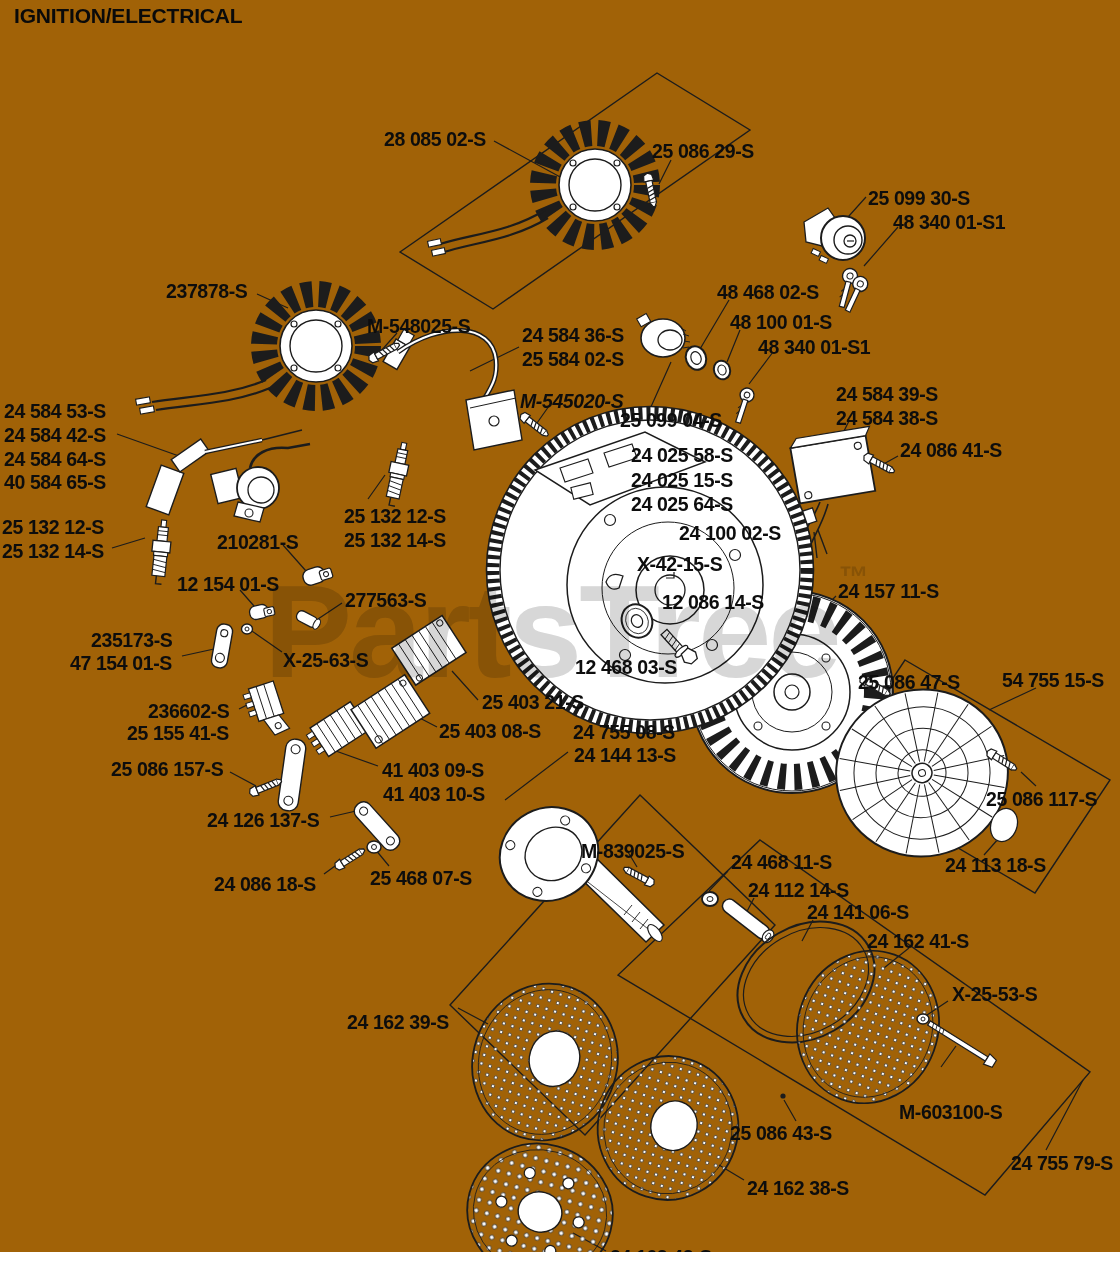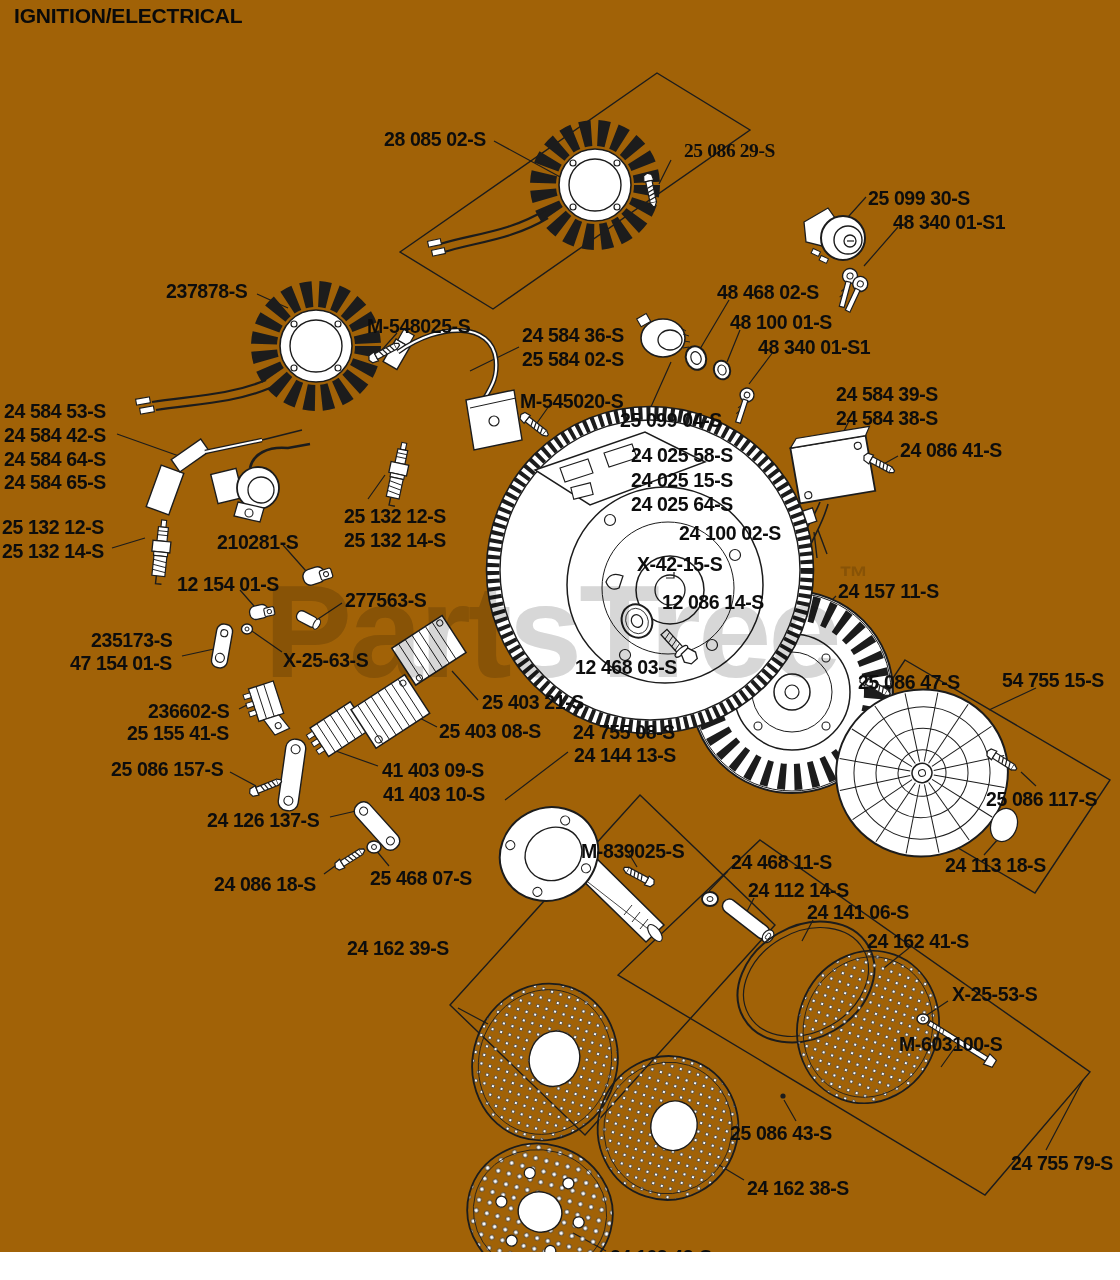--- a/index.html
+++ b/index.html
@@ -410,39 +410,39 @@
         <circle r="2" stroke-width="1"></circle>
     </g>
 
     <circle cx="783" cy="1096" r="2.6" fill="#1c1c1c"></circle>
   </svg>
 
   <div class="watermark"><span>PartsTree</span><sup>™</sup></div>
 
   <div class="labels-layer">
       <div class="plabel" style="left: 384px; top: 129px;">28 085 02-S</div>
-      <div class="plabel" style="left: 684px; top: 141px; font-family: Liberation Serif, serif;">25 086 29-S</div>
+      <div class="plabel" style="left: 652px; top: 141px;">25 086 29-S</div>
       <div class="plabel" style="left: 868px; top: 188px;">25 099 30-S</div>
       <div class="plabel" style="left: 893px; top: 212px;">48 340 01-S1</div>
       <div class="plabel" style="left: 166px; top: 281px;">237878-S</div>
       <div class="plabel" style="left: 367px; top: 316px;">M-548025-S</div>
       <div class="plabel" style="left: 522px; top: 325px;">24 584 36-S</div>
       <div class="plabel" style="left: 522px; top: 349px;">25 584 02-S</div>
       <div class="plabel" style="left: 717px; top: 282px;">48 468 02-S</div>
       <div class="plabel" style="left: 730px; top: 312px;">48 100 01-S</div>
       <div class="plabel" style="left: 758px; top: 337px;">48 340 01-S1</div>
-      <div class="plabel" style="left: 520px; top: 391px;">M-545020-S</div>
+      <div class="plabel" style="left: 520px; top: 391px; font-style: italic;">M-545020-S</div>
       <div class="plabel" style="left: 620px; top: 410px;">25 099 04-S</div>
       <div class="plabel" style="left: 836px; top: 384px;">24 584 39-S</div>
       <div class="plabel" style="left: 836px; top: 408px;">24 584 38-S</div>
       <div class="plabel" style="left: 900px; top: 440px;">24 086 41-S</div>
       <div class="plabel" style="left: 4px; top: 401px;">24 584 53-S</div>
       <div class="plabel" style="left: 4px; top: 425px;">24 584 42-S</div>
       <div class="plabel" style="left: 4px; top: 449px;">24 584 64-S</div>
-      <div class="plabel" style="left: 4px; top: 472px;">24 584 65-S</div>
+      <div class="plabel" style="left: 4px; top: 472px;">40 584 65-S</div>
       <div class="plabel" style="left: 631px; top: 445px;">24 025 58-S</div>
       <div class="plabel" style="left: 631px; top: 470px;">24 025 15-S</div>
       <div class="plabel" style="left: 631px; top: 494px;">24 025 64-S</div>
       <div class="plabel" style="left: 2px; top: 517px;">25 132 12-S</div>
       <div class="plabel" style="left: 2px; top: 541px;">25 132 14-S</div>
       <div class="plabel" style="left: 217px; top: 532px;">210281-S</div>
       <div class="plabel" style="left: 344px; top: 506px;">25 132 12-S</div>
       <div class="plabel" style="left: 344px; top: 530px;">25 132 14-S</div>
       <div class="plabel" style="left: 679px; top: 523px;">24 100 02-S</div>
       <div class="plabel" style="left: 637px; top: 554px;">X-42-15-S</div>
@@ -469,20 +469,20 @@
       <div class="plabel" style="left: 945px; top: 855px;">24 113 18-S</div>
       <div class="plabel" style="left: 207px; top: 810px;">24 126 137-S</div>
       <div class="plabel" style="left: 214px; top: 874px;">24 086 18-S</div>
       <div class="plabel" style="left: 370px; top: 868px;">25 468 07-S</div>
       <div class="plabel" style="left: 581px; top: 841px;">M-839025-S</div>
       <div class="plabel" style="left: 731px; top: 832px; margin-top: 20px;">24 468 11-S</div>
       <div class="plabel" style="left: 748px; top: 880px;">24 112 14-S</div>
       <div class="plabel" style="left: 807px; top: 902px;">24 141 06-S</div>
       <div class="plabel" style="left: 867px; top: 931px;">24 162 41-S</div>
       <div class="plabel" style="left: 952px; top: 984px;">X-25-53-S</div>
-      <div class="plabel" style="left: 899px; top: 1034px;">M-603100-S</div>
-      <div class="plabel" style="left: 347px; top: 938px;">24 162 39-S</div>
+      <div class="plabel" style="left: 899px; top: 1102px;">M-603100-S</div>
+      <div class="plabel" style="left: 347px; top: 1012px;">24 162 39-S</div>
       <div class="plabel" style="left: 730px; top: 1123px;">25 086 43-S</div>
       <div class="plabel" style="left: 1011px; top: 1153px;">24 755 79-S</div>
       <div class="plabel" style="left: 747px; top: 1178px;">24 162 38-S</div>
       <div class="plabel" style="left: 610px; top: 1247px;">24 162 42-S</div>
     </div>
 </div>
 
 </body></html>

